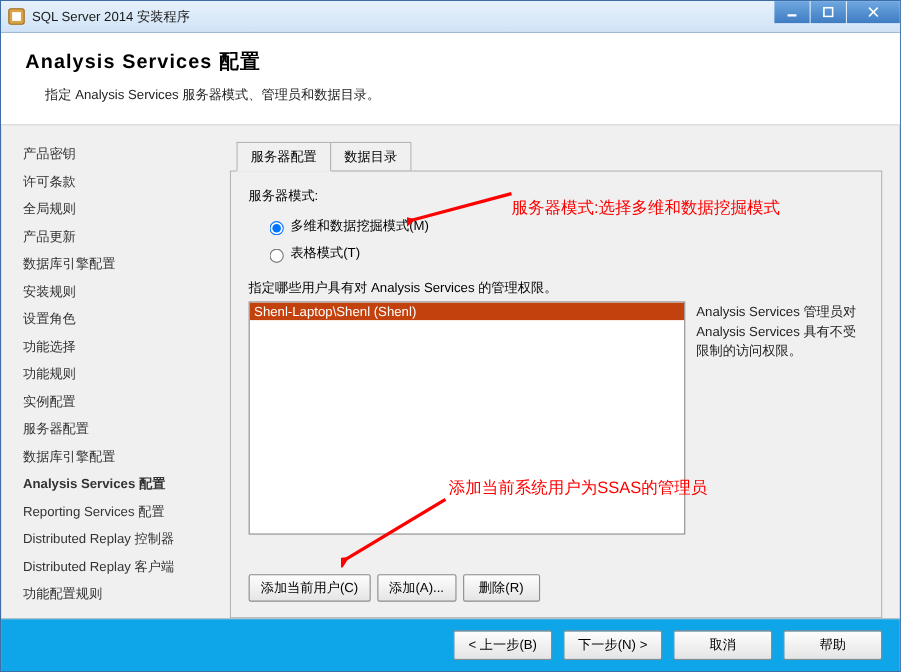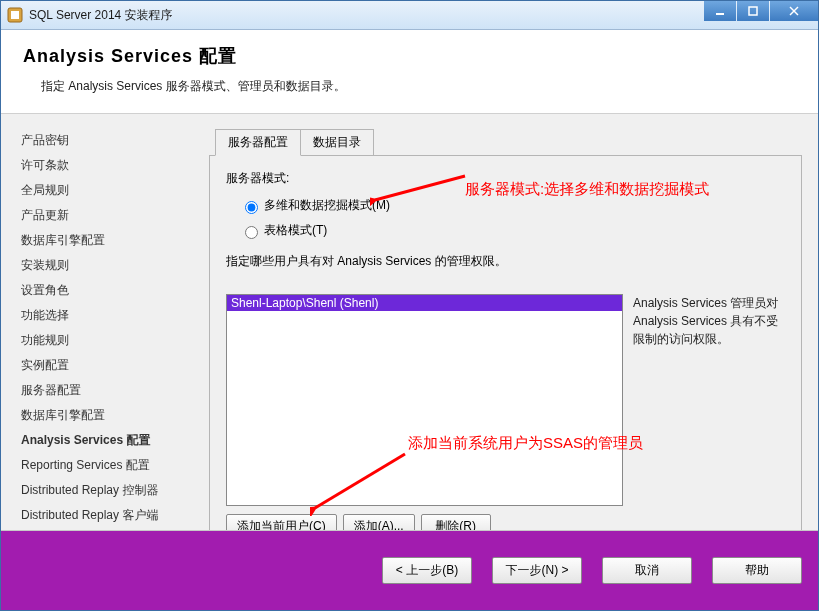--- a/index.html
+++ b/index.html
@@ -23,29 +23,29 @@
   .sidebar .item.current{font-weight:bold}
   .content{flex:1;padding:14px 16px 0 0;display:flex;flex-direction:column;position:relative}
   .panel{flex:1;border:1px solid #b5b5b5;background:#f0f0f0;display:flex;flex-direction:column;position:relative}
   .tab{border:1px solid #b5b5b5;background:#f0f0f0;padding:4px 12px;font-size:12px;margin-right:-1px;position:relative;top:1px;cursor:pointer}
   .tab.active{background:#f0f0f0;border-bottom:1px solid #f0f0f0;z-index:2}
   .tab-strip{position:relative;top:0;left:6px;display:flex}
   .panel-inner{flex:1;padding:14px 16px 14px 16px;position:relative;display:flex;flex-direction:column}
   .section-label{margin-bottom:6px}
   .radio-row{display:flex;align-items:flex-end;margin:4px 0 4px 14px}
   .radio-row input{margin-right:6px}
-  .perm-label{margin:10px 0 24px 0}
+  .perm-label{margin:10px 0 4px 0}
   .list-row{display:flex;gap:10px;flex:1}
   .listbox{flex:1;background:#fff;border:1px solid #888;height:210px;overflow:auto}
-  .listbox .entry{background:#6d28d9;color:#fff;padding:1px 4px;font-size:12px}
+  .listbox .entry{background:#c2410c;color:#fff;padding:1px 4px;font-size:12px}
   .right-desc{width:152px;font-size:12px;color:#222;line-height:1.5}
   .btn-row{margin-top:8px;display:flex;gap:6px}
   button.std{background:linear-gradient(#fdfdfd,#e5e5e5);border:1px solid #8a8a8a;padding:3px 10px;font-size:12px;font-family:inherit;border-radius:2px;cursor:pointer;min-width:70px}
   
-  .footer{border-top:1px solid #c8c8c8;padding:26px 16px;display:flex;justify-content:flex-end;gap:20px;background:#a21caf}
+  .footer{border-top:1px solid #c8c8c8;padding:10px 16px;display:flex;justify-content:flex-end;gap:10px;background:#0ea5e9}
   .footer button.std{min-width:90px;padding:4px 10px}
   
   .anno{position:absolute;color:#ff0000;font-size:15px;pointer-events:none;font-family:"SimSun","Microsoft YaHei",sans-serif}
   .arrow{position:absolute;pointer-events:none}
 </style>
 </head>
 <body>
 
 <div class="window">
 

